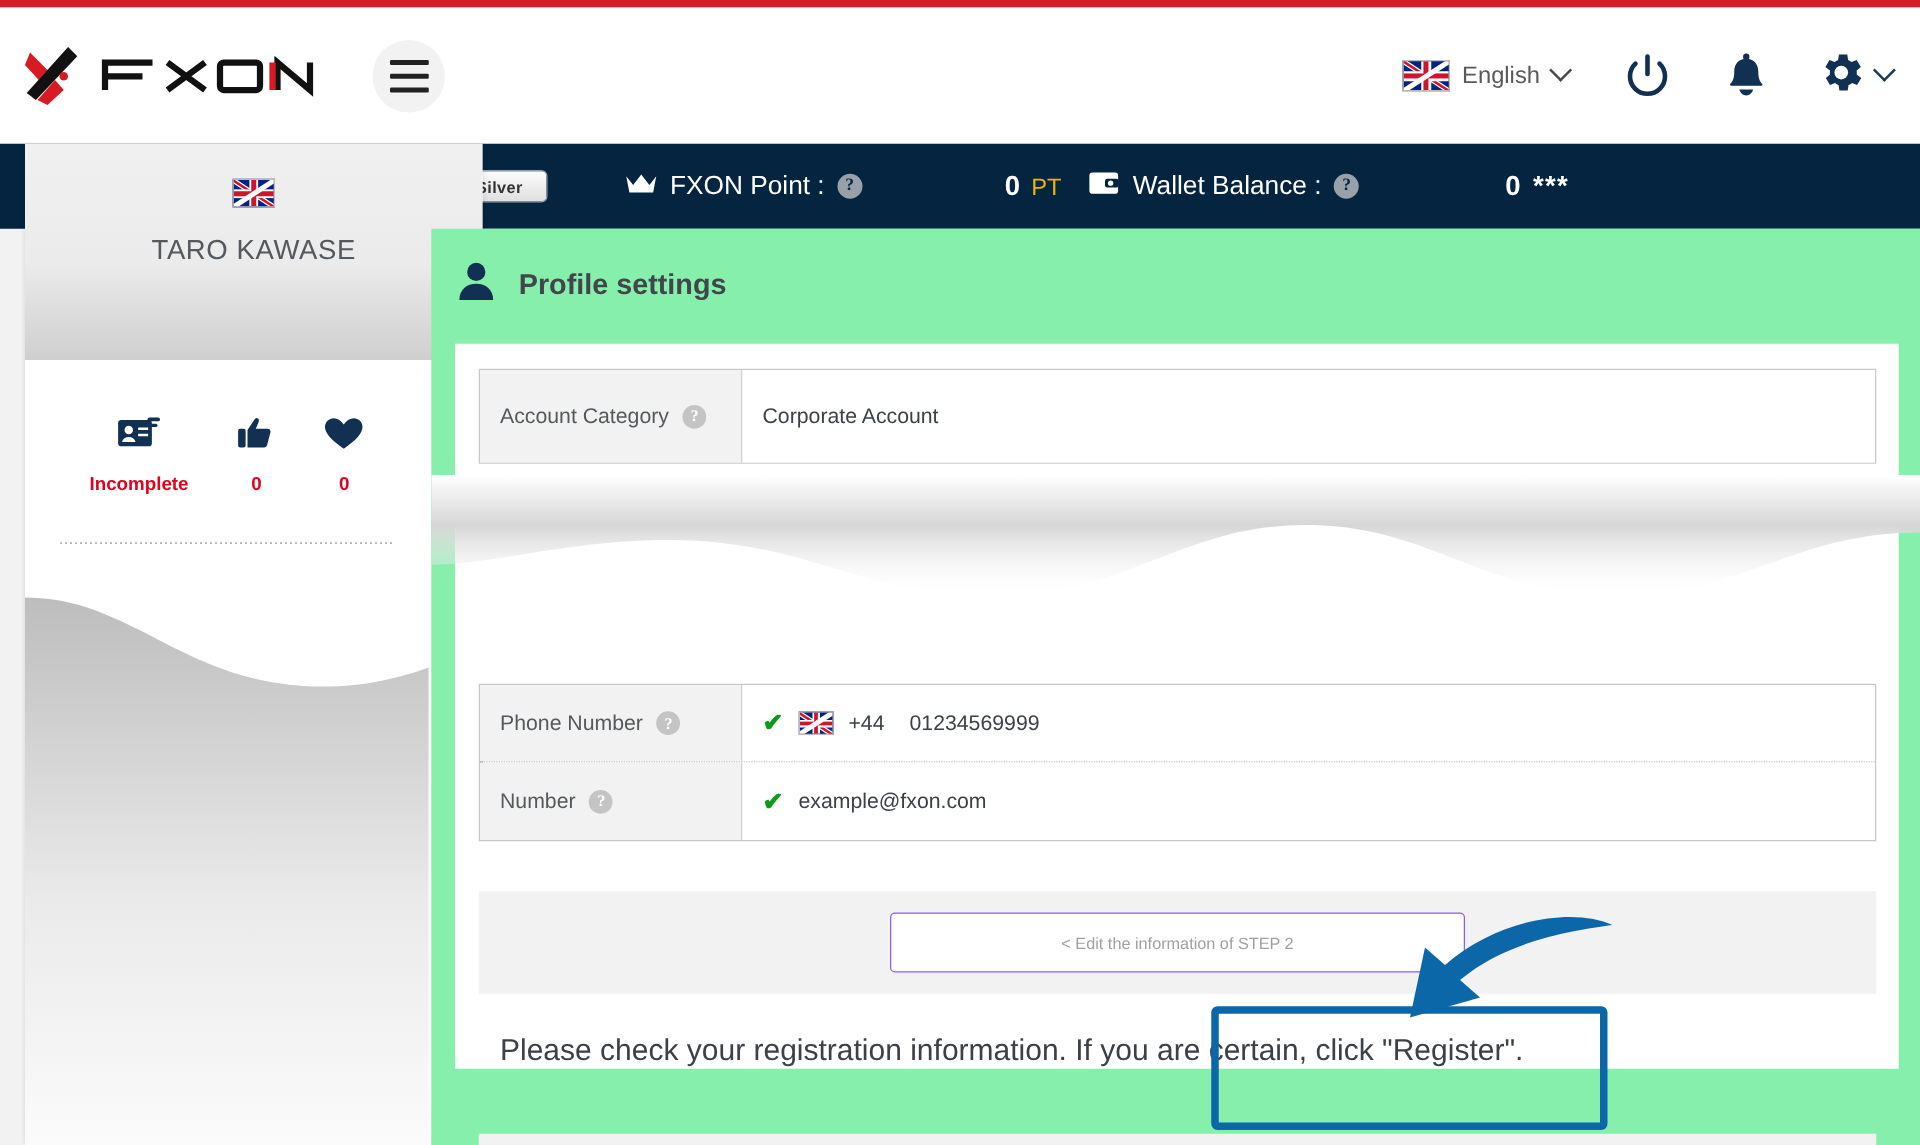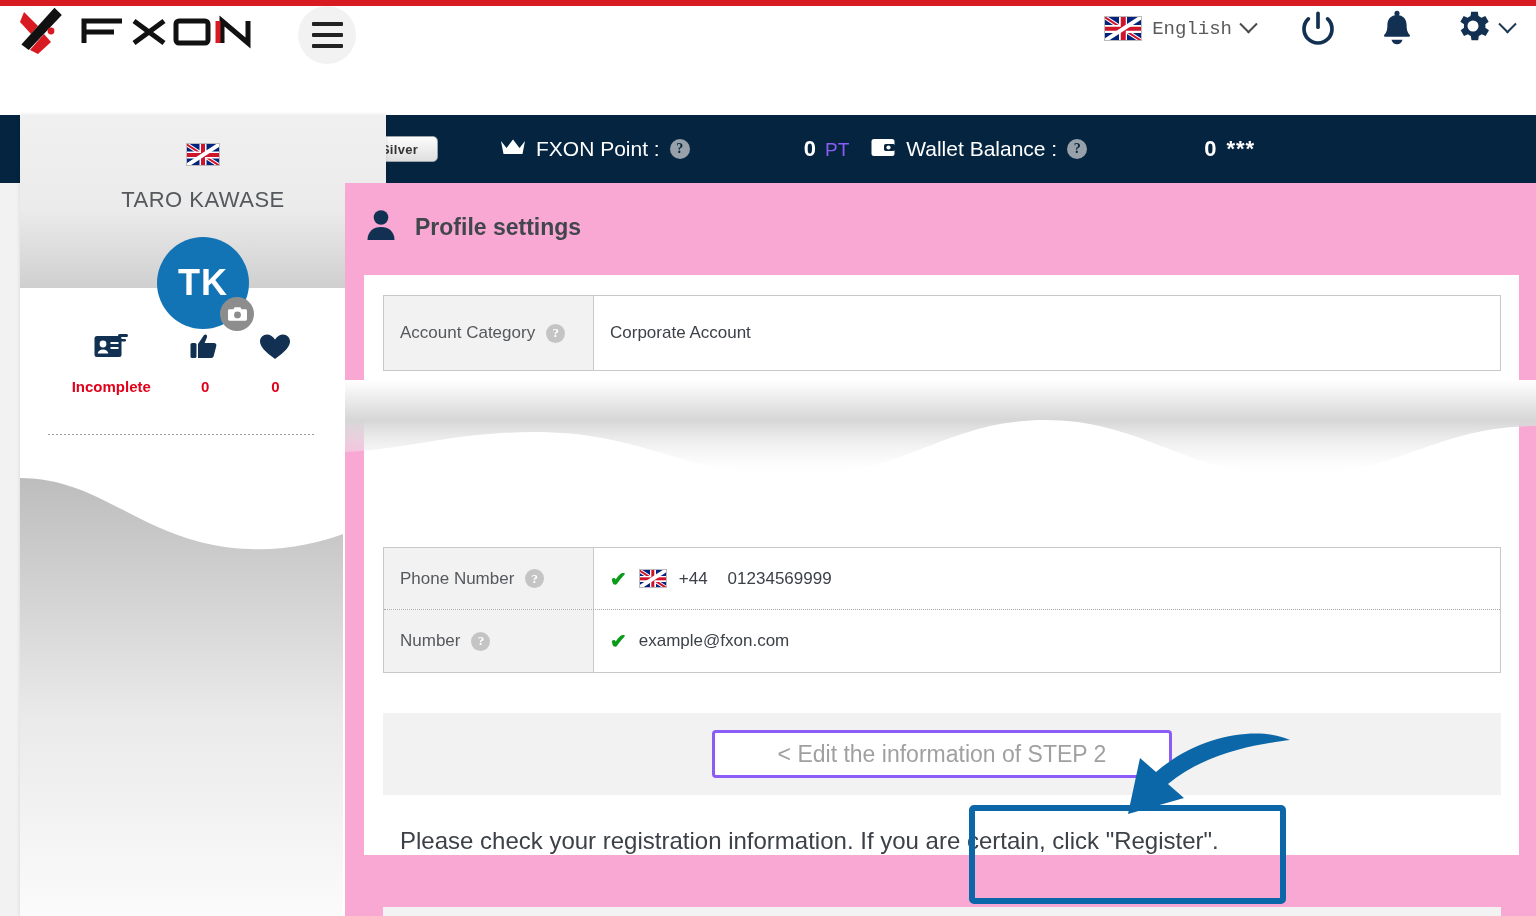--- a/index.html
+++ b/index.html
@@ -11,21 +11,21 @@
   }
   #app { position: relative; width: 1536px; height: 916px; background: #f2f2f2; }
 
   
   .red-strip { position: absolute; left: 0; top: 0; width: 1536px; height: 6px; background: #d81b22; }
 
   
   .header {
     position: absolute; left: 0; top: 6px; width: 1536px; height: 109px;
     background: #ffffff;
-    display: flex; align-items: flex-start; font-family: Liberation Mono, monospace;
+    display: flex; align-items: center;
   }
   .logo-wrap { display: flex; align-items: center; margin-left: 18px; }
   .logo-mark { width: 58px; height: 50px; position: relative; }
   .logo-text { margin-left: 2px; }
 
   .hamburger {
     width: 58px; height: 58px; border-radius: 50%;
     background: #f2f2f2; margin-left: 42px;
     display: flex; flex-direction: column; align-items: center; justify-content: center;
     gap: 7px; cursor: pointer; border: none;
@@ -89,21 +89,21 @@
   .crown { margin-right: 10px; }
   .np-label { font-size: 21px; color: #fff; }
   .qmark {
     width: 20px; height: 20px; border-radius: 50%;
     background: #98a1a9; color: #04243f; font-size: 14px; font-weight: bold;
     display: inline-flex; align-items: center; justify-content: center;
     margin-left: 10px; cursor: pointer; font-family: "Liberation Serif", serif;
   }
   .pt-value { margin-left: 114px; display: flex; align-items: baseline; gap: 9px; }
   .pt-num { font-size: 22px; font-weight: bold; color: #fff; }
-  .pt-unit { font-size: 19px; color: #8b5cf6; }
+  .pt-unit { font-size: 19px; color: #eab308; }
   .wallet-block { display: flex; align-items: center; margin-left: 22px; }
   .wallet-icon { margin-right: 11px; }
   .wb-value { margin-left: 117px; display: flex; align-items: baseline; gap: 10px; }
   .wb-num { font-size: 22px; font-weight: bold; color: #fff; }
   .wb-mask { font-size: 22px; font-weight: bold; color: #fff; letter-spacing: 1px; }
 
   
   .sidebar {
     position: absolute; left: 20px; top: 115px; width: 366px; height: 801px;
     background: #ffffff;
@@ -144,21 +144,21 @@
     background-image: repeating-linear-gradient(90deg,#9a9a9a 0 2px, transparent 2px 4px);
   }
   .sb-wave {
     position: absolute; left: 0; bottom: 0; width: 323px; height: 470px;
     pointer-events: none;
   }
 
   
   .main {
     position: absolute; left: 345px; top: 183px; width: 1191px; height: 733px;
-    background: #f9a8d4; overflow: hidden;
+    background: #86efac; overflow: hidden;
   }
   .page-title-row { display: flex; align-items: center; gap: 19px; padding: 26px 0 0 21px; }
   .page-title { font-size: 23px; font-weight: bold; color: #41464c; }
 
   .card {
     position: absolute; left: 19px; top: 92px; width: 1155px; height: 580px;
     background: #ffffff;
   }
   .tbl {
     position: absolute; left: 19px; top: 20px; width: 1118px;
@@ -192,22 +192,22 @@
     border: 1px solid #c9c9c9; background: #fff;
   }
   .table2 .row { height: 62px; }
 
   .edit-panel {
     position: absolute; left: 19px; top: 438px; width: 1118px; height: 82px;
     background: #f2f2f2; display: flex; align-items: center; justify-content: center;
   }
   .edit-btn {
     width: 460px; height: 48px; background: #fff;
-    border: 3px solid #8b5cf6; border-radius: 4px;
-    font-size: 23px; color: #a0a0a0; cursor: pointer;
+    border: 1px solid #8b5cf6; border-radius: 4px;
+    font-size: 13px; color: #a0a0a0; cursor: pointer;
     font-family: "Liberation Sans", sans-serif;
   }
   .notice {
     position: absolute; left: 36px; top: 552px;
     font-size: 24px; color: #3c4147;
   }
   .btn-bar {
     position: absolute; left: 19px; top: 632px; width: 1118px; height: 85px;
     background: #f2f2f2; display: flex; align-items: center; justify-content: center; gap: 22px;
   }
@@ -351,29 +351,20 @@
         <span class="d1"></span>
           <span class="d2"></span>
         <span class="cw-h" style="height:7px;"></span>
           <span class="cw-v" style="width:7px;"></span>
         <span class="cr-h" style="height:4px;"></span>
           <span class="cr-v" style="width:4px;"></span>
       </div>
       <div class="sb-name">TARO KAWASE</div>
     </div>
 
-    <div class="avatar-wrap" style="top:122px;">
-      <div class="avatar">TK</div>
-      <div class="cam-badge">
-        <svg width="19" height="16" viewBox="0 0 20 16" fill="#ffffff">
-          <path d="M7 1 h6 l1.3 2 H18.5 a1.5 1.5 0 0 1 1.5 1.5 v9 a1.5 1.5 0 0 1-1.5 1.5 H1.5 A1.5 1.5 0 0 1 0 13.5 v-9 A1.5 1.5 0 0 1 1.5 3 H5.7z"></path>
-          <circle cx="10" cy="9" r="3.6" fill="#8d8d8d"></circle>
-        </svg>
-      </div>
-    </div>
 
     <div class="stats-row" style="top:218px;">
       <div class="stat">
         <span>
           <svg width="34" height="28" viewBox="0 0 34 28" fill="#123152">
             <rect x="0.5" y="3" width="27" height="21" rx="2.5"></rect>
             <circle cx="9" cy="11" r="3.4" fill="#ffffff"></circle>
             <path d="M3.6 20.5 c.6-2.6 2.8-4 5.4-4 s4.8 1.4 5.4 4z" fill="#ffffff"></path>
             <rect x="16.5" y="9" width="8" height="2" fill="#ffffff"></rect>
             <rect x="16.5" y="14" width="8" height="2" fill="#ffffff"></rect>

